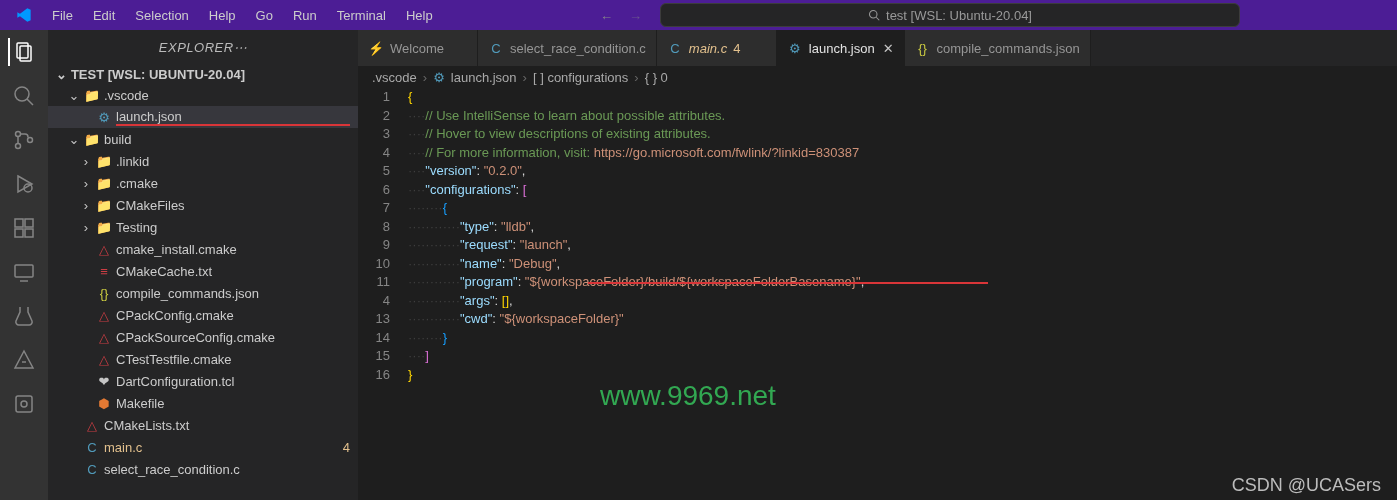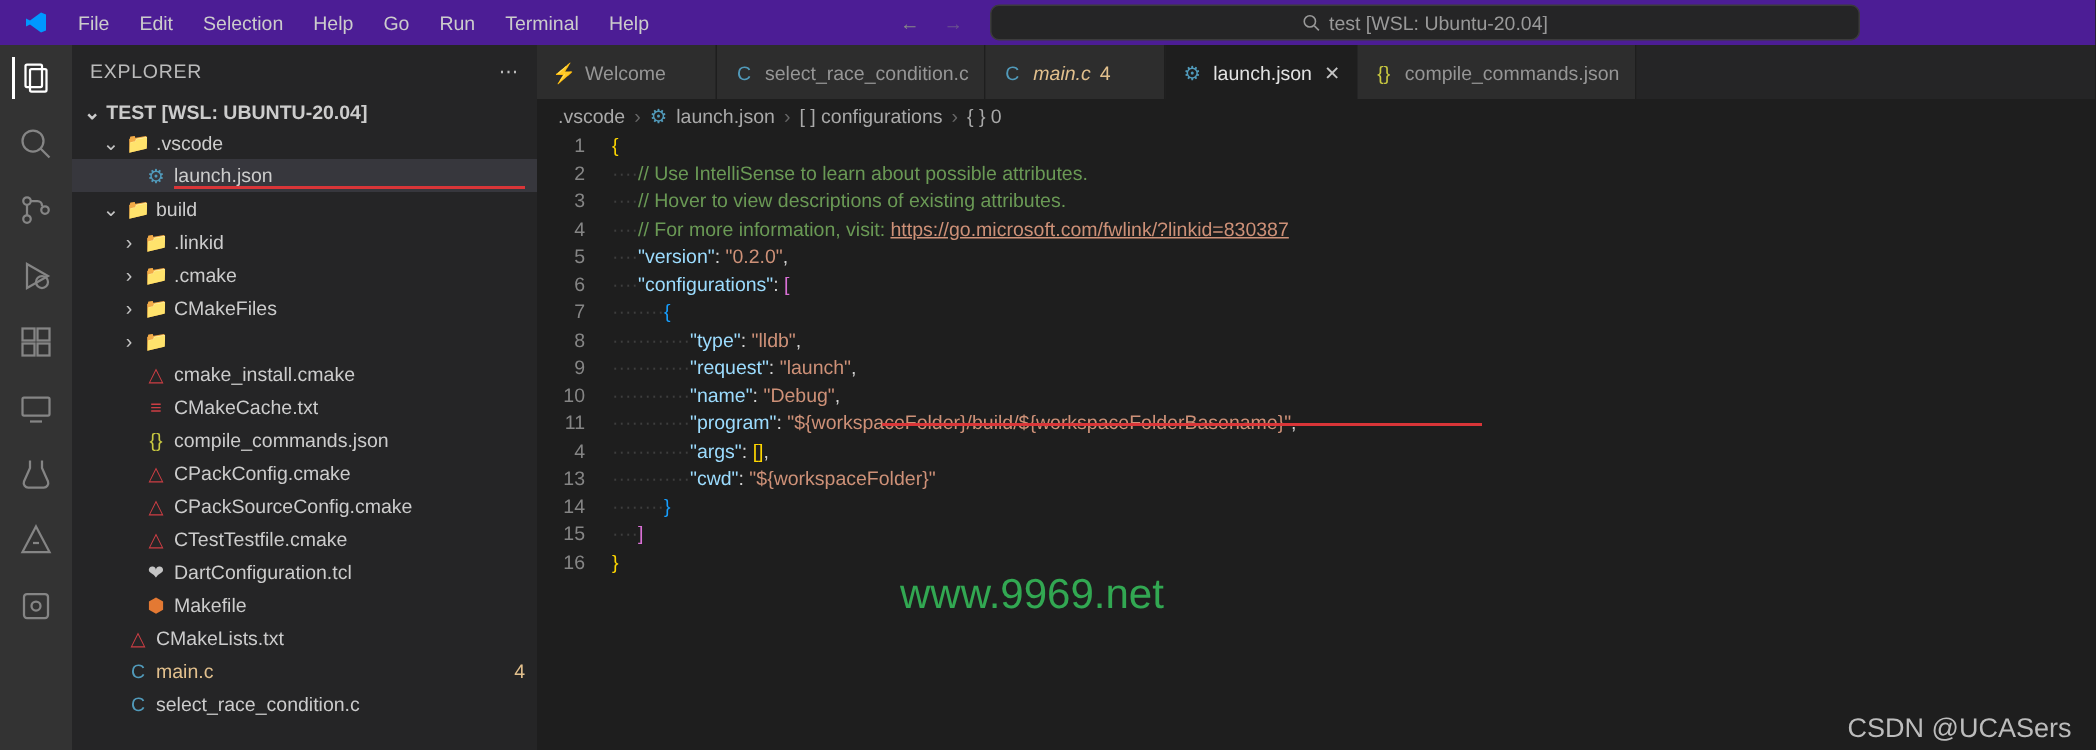--- a/index.html
+++ b/index.html
@@ -6,21 +6,21 @@
 body { width: 1397px; height: 500px; background: #1e1e1e; color: #cccccc; overflow: hidden; display: flex; flex-direction: column; }
 .titlebar { height: 30px; background: #4c1d95; display: flex; align-items: center; padding-left: 8px; gap: 4px; position: relative; }
 .menu-item { padding: 4px 8px; color: #cccccc; cursor: pointer; }
 .nav-arrows { position: absolute; left: 600px; display: flex; gap: 16px; color: #888; }
 .search-box { position: absolute; left: 660px; width: 580px; height: 24px; background: #252526; border: 1px solid #3c3c3c; border-radius: 6px; display: flex; align-items: center; justify-content: center; gap: 6px; color: #999; }
 .main-area { flex: 1; display: flex; }
 .activity-bar { width: 48px; background: #333333; display: flex; flex-direction: column; align-items: center; padding-top: 8px; gap: 16px; }
 .activity-icon { width: 28px; height: 28px; color: #858585; display: flex; align-items: center; justify-content: center; }
 .activity-icon.active { color: #ffffff; border-left: 2px solid #fff; margin-left: -2px; width: 30px; }
 .sidebar { width: 310px; background: #252526; display: flex; flex-direction: column; }
-.sidebar-header { height: 35px; display: flex; align-items: center; justify-content: space-between; padding: 0 12px; color: #bbbbbb; font-size: 11px; letter-spacing: 0.5px; }
+.sidebar-header { height: 35px; display: flex; align-items: center; justify-content: center; padding: 0 12px; color: #bbbbbb; font-size: 11px; letter-spacing: 0.5px; font-style: italic; }
 .project-header { padding: 2px 8px; display: flex; align-items: center; gap: 4px; font-size: 11px; font-weight: 700; }
 .tree { flex: 1; overflow: auto; }
 .tree-item { height: 22px; display: flex; align-items: center; gap: 4px; cursor: pointer; padding-right: 8px; }
 .tree-item.selected { background: #37373d; }
 .tree-item .chevron { width: 12px; color: #c5c5c5; text-align:center; }
 .tree-item .icon { width: 16px; text-align: center; }
 .tree-item .label { flex: 1; white-space: nowrap; overflow: hidden; text-overflow: ellipsis; }
 .depth-2 { padding-left: 20px; }
 .depth-3 { padding-left: 32px; }
 .red-underline { border-bottom: 2px solid #d93538; }
@@ -33,21 +33,21 @@
 .tab .badge { color:#ccc; }
 .breadcrumb { height: 22px; display: flex; align-items: center; padding-left: 14px; gap: 6px; color: #a9a9a9; font-size: 13px; }
 .breadcrumb .sep { color: #666; }
 .code-area { flex: 1; display: flex; }
 .gutter { width: 50px; color: #858585; text-align: right; padding-right: 18px; line-height: 18.5px; font-family: "Consolas","Menlo",monospace; font-size:12px; padding-top:0; }
 .code { flex: 1; font-family: "Consolas","Menlo",monospace; font-size: 12px; line-height: 18.5px; position: relative; white-space: pre; color:#d4d4d4; }
 .tok-comment { color: #6a9955; }
 .tok-key { color: #9cdcfe; }
 .tok-string { color: #ce9178; }
 .tok-punct { color: #d4d4d4; }
-.tok-link { color:#ce9178; text-decoration:underline; }
+.tok-link { color:#ce9178; }
 .tok-brace1 { color:#ffd700; }
 .tok-brace2 { color:#da70d6; }
 .tok-brace3 { color:#179fff; }
 .ws { color:#3e3e3e; }
 .red-line { position:absolute; height:2px; background:#d93538; }
 .watermark { position:absolute; left:600px; top:380px; color:#32a852; font-size:28px; font-family:Arial; }
 .footer { position:absolute; right:16px; bottom:4px; color:#bcbcbc; font-size:18px; }
 svg { display:block; }
 </style>
 </head>
@@ -180,20 +180,21 @@
           <span class="label">.cmake</span>
         </div>
         <div class="tree-item depth-3">
           <span class="chevron">›</span>
           <span class="icon" style="color:#dcb67a">📁</span>
           <span class="label">CMakeFiles</span>
         </div>
         <div class="tree-item depth-3">
           <span class="chevron">›</span>
           <span class="icon" style="color:#dcb67a">📁</span>
+          <span class="label">Testing</span>
         </div>
         <div class="tree-item depth-3">
           <span class="chevron"></span>
           <span class="icon" style="color:#cc3e44">△</span>
           <span class="label">cmake_install.cmake</span>
         </div>
         <div class="tree-item depth-3">
           <span class="chevron"></span>
           <span class="icon" style="color:#cc3e44">≡</span>
           <span class="label">CMakeCache.txt</span>

